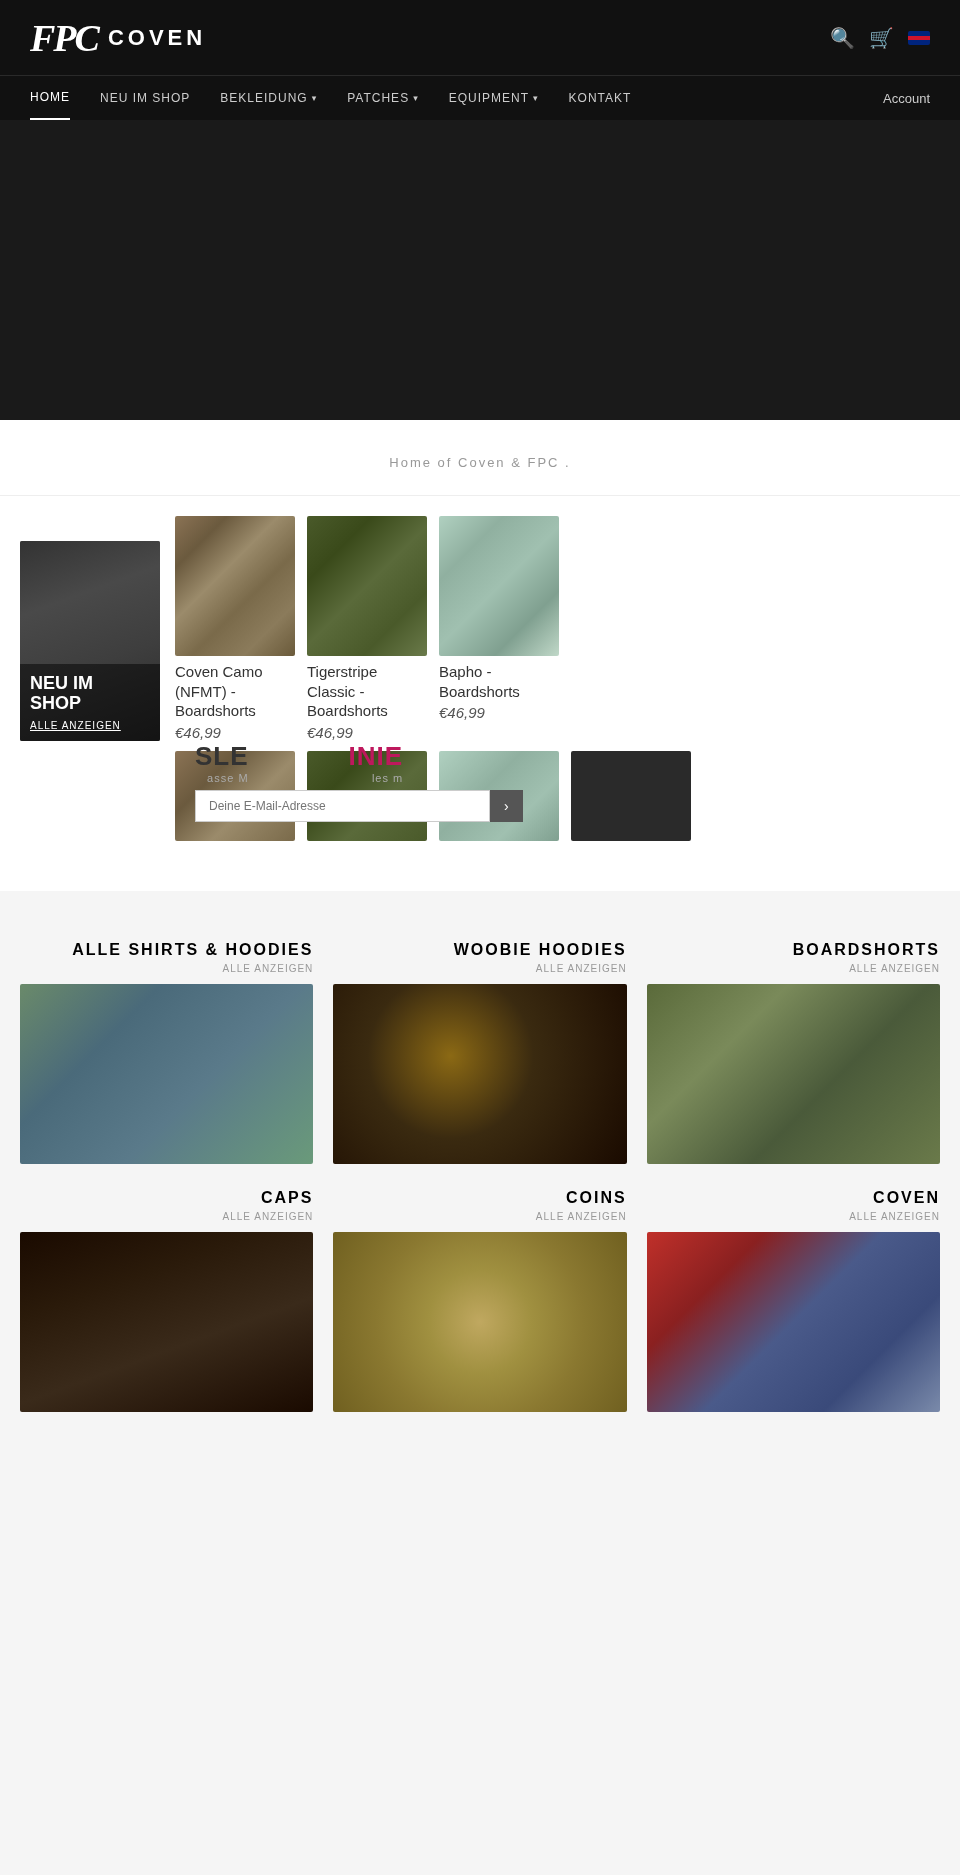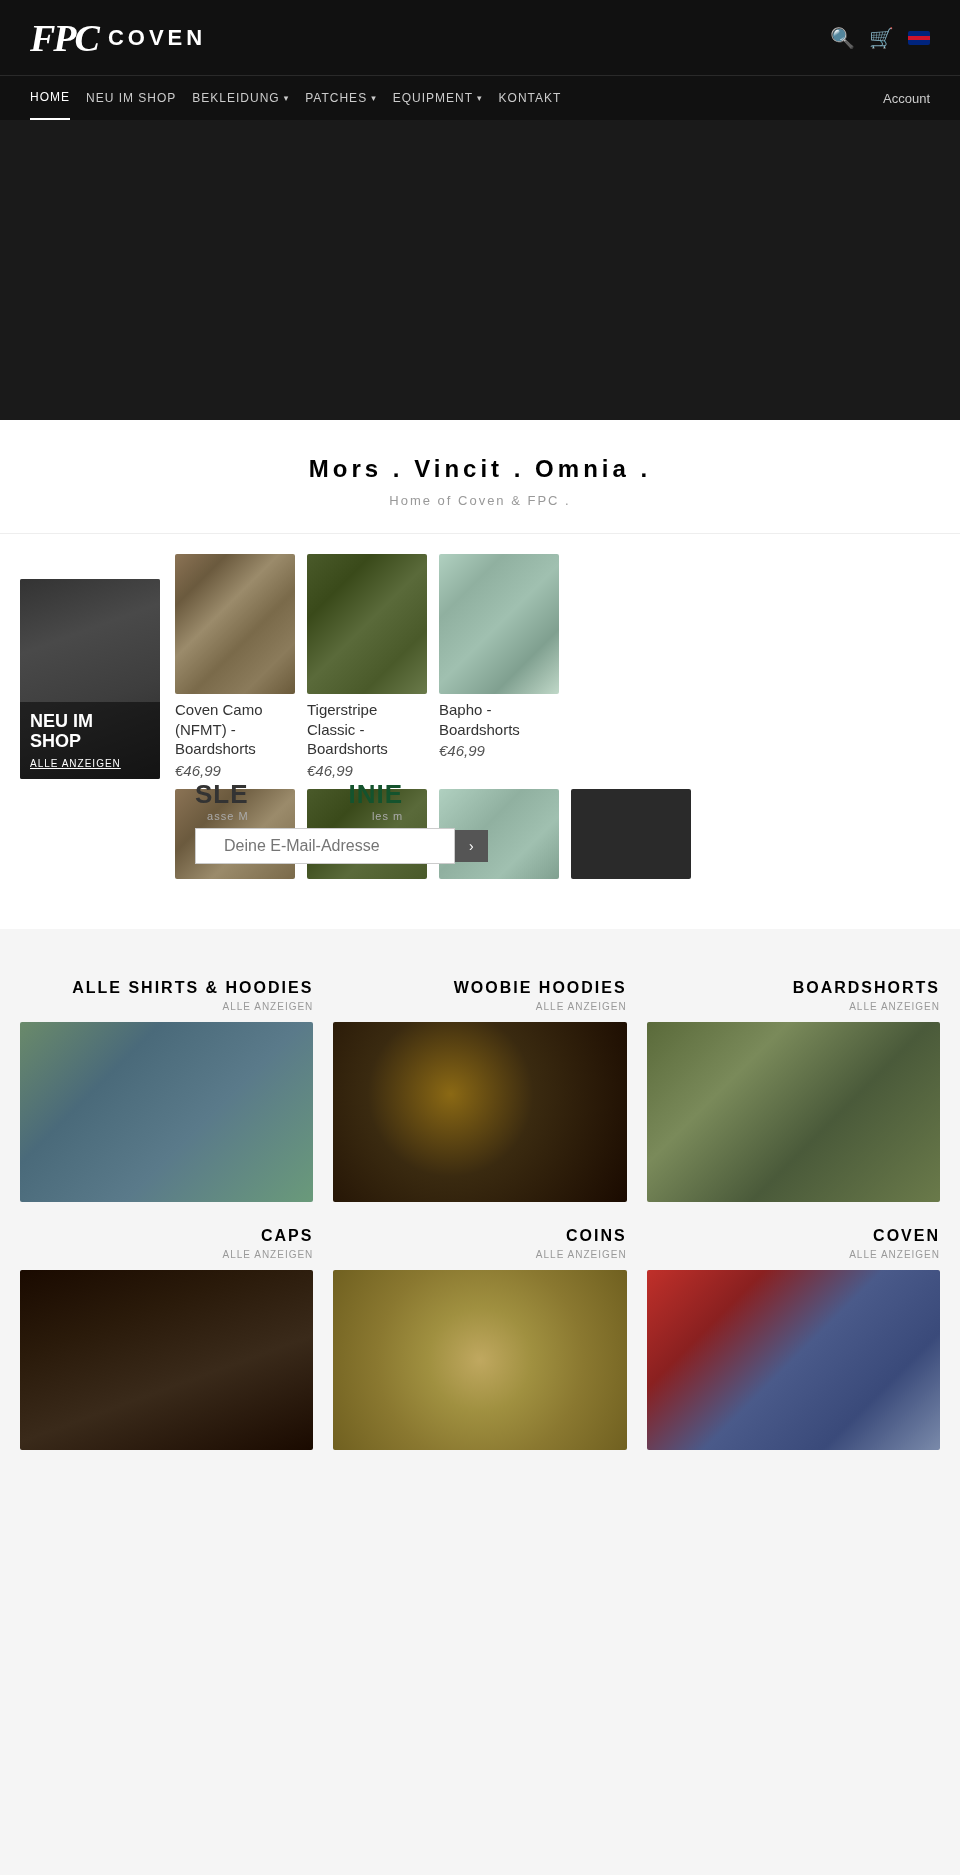--- a/index.html
+++ b/index.html
@@ -59,21 +59,21 @@
       border-top: 1px solid #2a2a2a;
       display: flex;
       align-items: center;
       padding: 0 30px;
       height: 45px;
       justify-content: space-between;
     }
     .nav-left {
       display: flex;
       align-items: center;
-      gap: 16px;
+      gap: 30px;
     }
     .nav-item {
       color: #ccc;
       font-size: 12px;
       letter-spacing: 1px;
       cursor: pointer;
       padding: 14px 0;
       text-transform: uppercase;
       display: flex;
       align-items: center;
@@ -210,23 +210,23 @@
       background: linear-gradient(135deg, #B0D0C0 0%, #90B0A0 40%, #A0C0B0 70%, #80A090 100%);
     }
     .img-dark-hoodie {
       background: #2a2a2a;
     }
     .neu-card-bg-soldiers {
       background: linear-gradient(160deg, #3a3a3a 0%, #5a5a5a 30%, #4a4a4a 60%, #2a2a2a 100%);
     }
     .email-input {
       border: 1px solid #ccc;
-      padding: 8px 28px;
-      font-size: 16px;
-      width: 260px;
+      padding: 8px 13px;
+      font-size: 12px;
+      width: 295px;
       outline: none;
     }
     .email-submit {
       background: #555;
       color: white;
       border: none;
       padding: 8px 14px;
       cursor: pointer;
       font-size: 14px;
     }
@@ -332,21 +332,20 @@
     <span class="nav-item">PATCHES <span class="arrow">▾</span></span>
     <span class="nav-item">EQUIPMENT <span class="arrow">▾</span></span>
     <span class="nav-item">KONTAKT</span>
   </div>
   <span class="nav-account">Account</span>
 </div>
 
 <div class="hero"></div>
 
 <div class="tagline-section">
-  <div class="tagline-title">Mors . Vincit . Omnia .</div>
   <div class="tagline-sub">Home of Coven &amp; FPC .</div>
 </div>
 
 <div class="products-wrapper">
 
   <div class="products-row-1">
 
     <div class="neu-card">
       <div class="neu-card-bg neu-card-bg-soldiers"></div>
       <div class="neu-card-overlay">
@@ -393,21 +392,21 @@
       </div>
     </div>
 
     <div style="position:absolute; left:175px; top:0; right:20px; z-index:10; padding:0 0 0 20px;">
       <div style="display:flex; gap:100px; margin-bottom:6px;text-align:right;">
         <div>
           <div style="font-size:26px; font-weight:bold; color:#333; letter-spacing:1px;">SLE</div>
           <div style="font-size:11px; color:#aaa; letter-spacing:1px;">asse M</div>
         </div>
         <div>
-          <div style="font-size:26px; font-weight:bold; color:#14532d; letter-spacing:1px;">INIE</div>
+          <div style="font-size:26px; font-weight:bold; color:#be185d; letter-spacing:1px;">INIE</div>
           <div style="font-size:11px; color:#aaa; letter-spacing:1px;">les m</div>
         </div>
       </div>
       <div style="display:flex; align-items:center;">
         <input type="email" class="email-input" placeholder="Deine E-Mail-Adresse" style="">
         <button class="email-submit">›</button>
       </div>
     </div>
   </div>
 </div>

